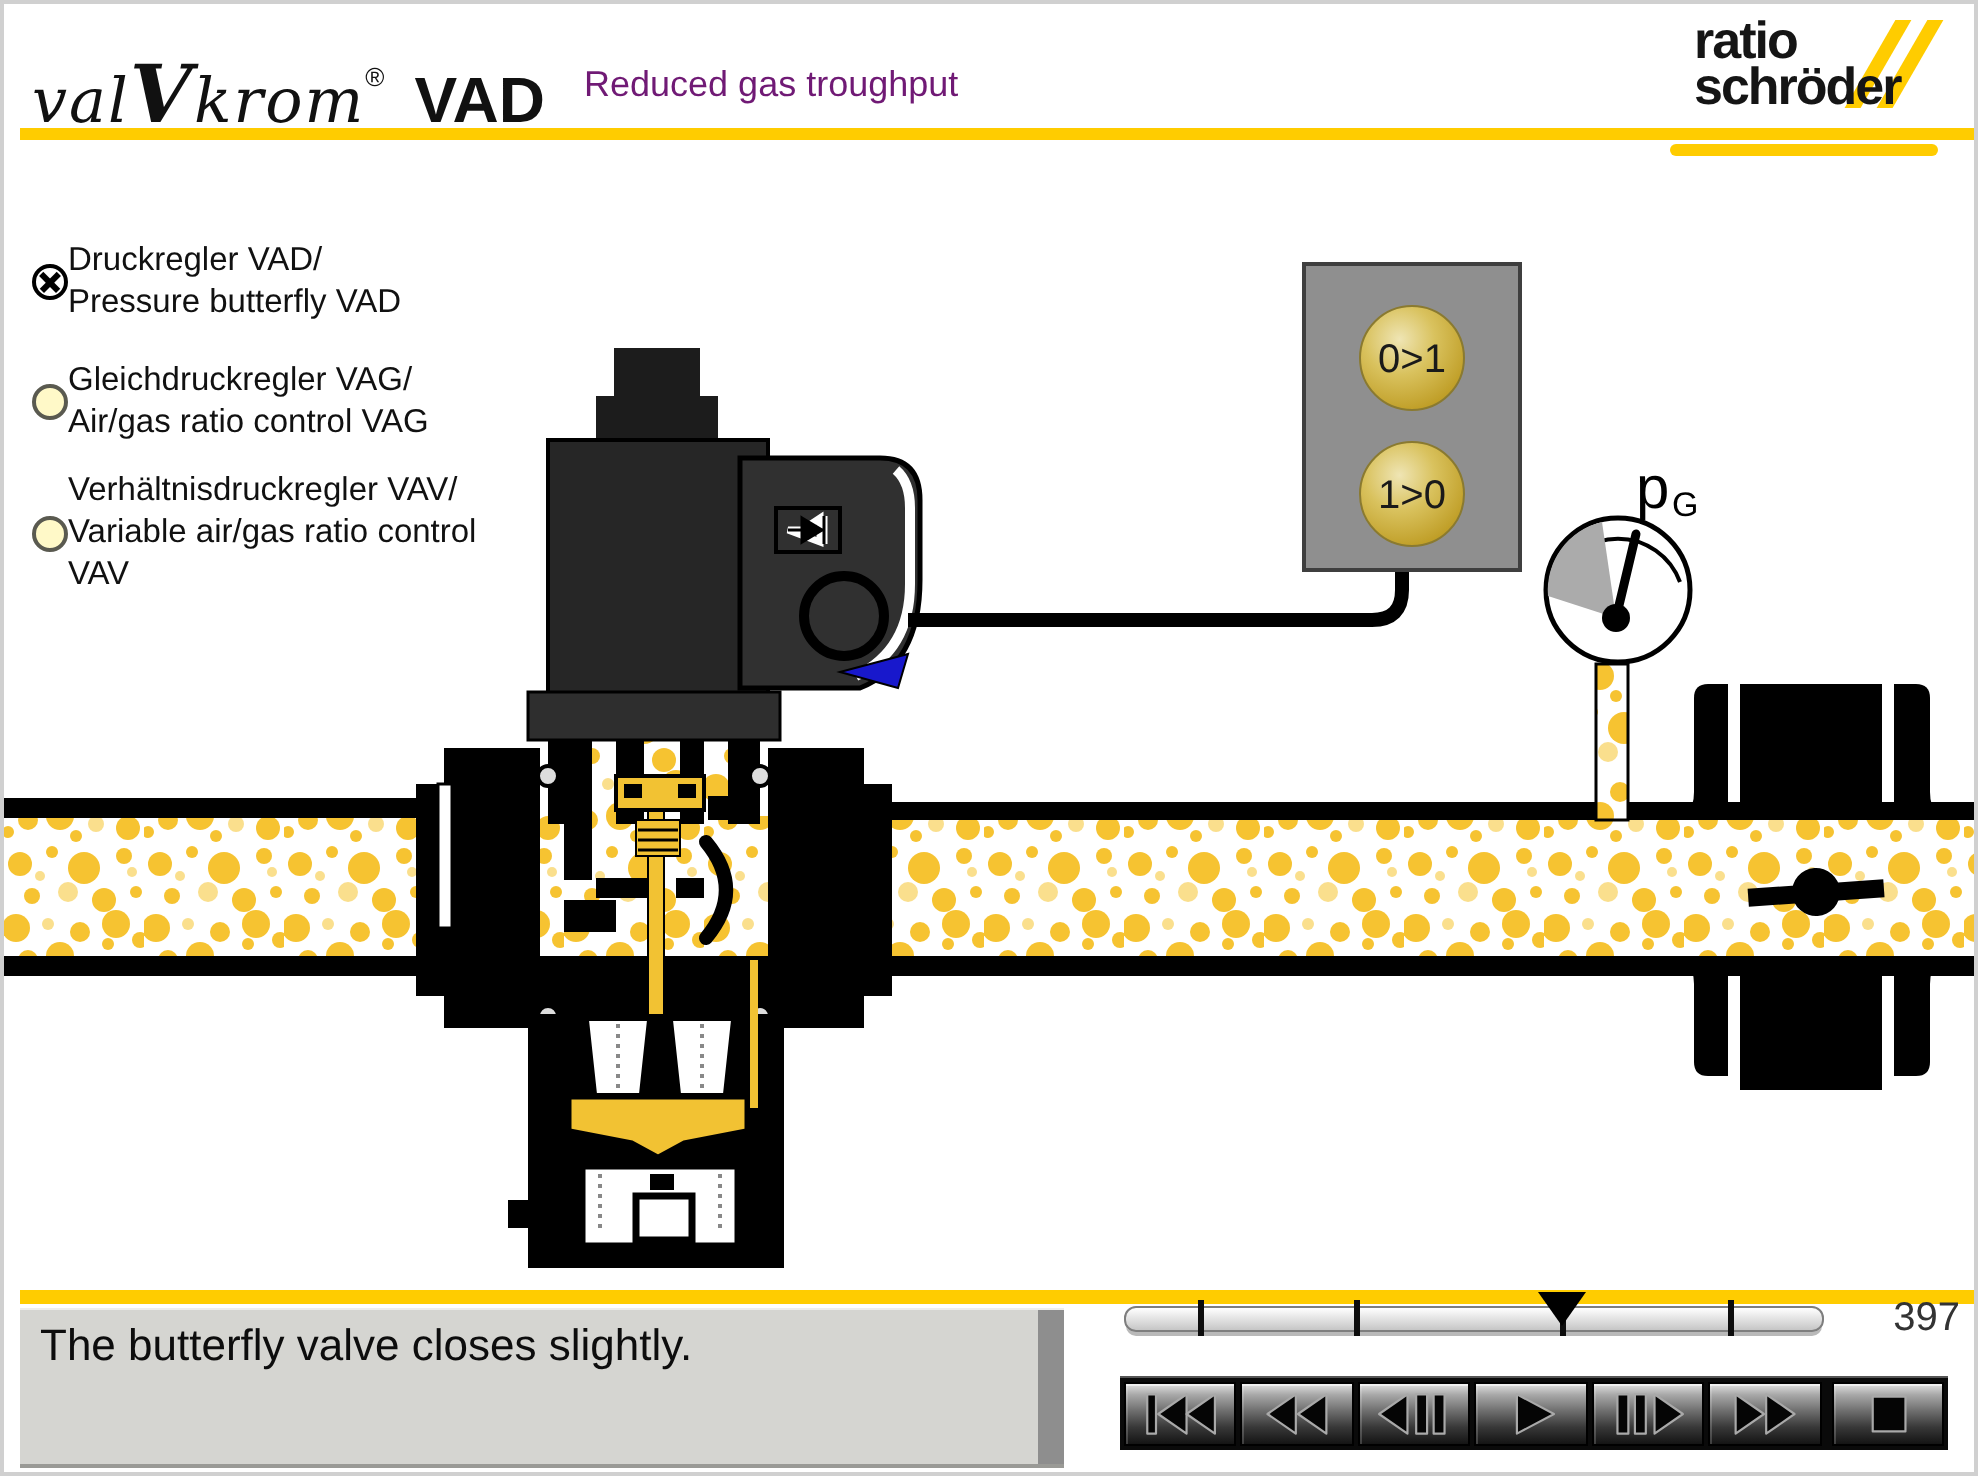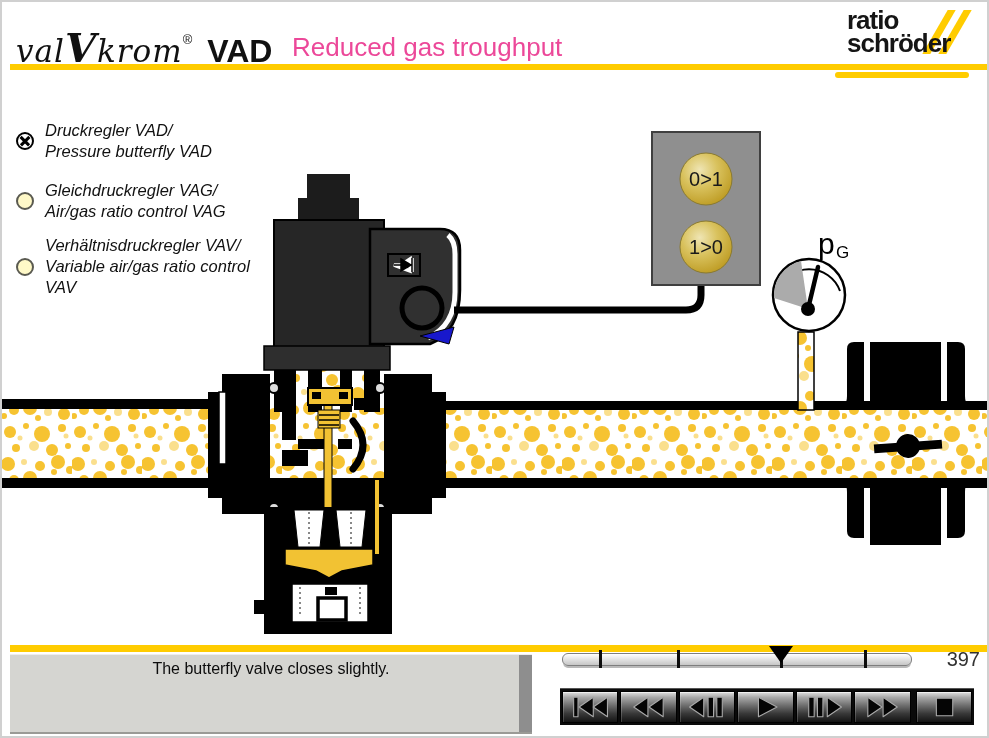--- a/index.html
+++ b/index.html
@@ -7,41 +7,41 @@
     position:relative;width:989px;height:738px;box-sizing:border-box;
     background:#fff;border:2px solid #d0d0d0;overflow:hidden;
     font-family:"Liberation Sans",sans-serif;color:#111;
   }
   
   .prod-logo{position:absolute;left:14px;top:22px;white-space:nowrap;}
   .prod-logo .script{font-family:"DejaVu Serif",serif;font-style:italic;font-size:31px;letter-spacing:1px;}
   .prod-logo .cap{font-size:40px;font-weight:bold;}
   .prod-logo .reg{font-size:13px;vertical-align:18px;font-family:"Liberation Sans",sans-serif;font-style:normal;}
   .prod-logo .model{font-family:"Liberation Sans",sans-serif;font-style:normal;font-weight:bold;font-size:32px;margin-left:14px;}
-  .page-title{position:absolute;left:290px;top:30px;font-size:26px;color:#ec4899;}
+  .page-title{position:absolute;left:290px;top:30px;font-size:18px;color:#701a75;}
   .hdr-line{position:absolute;left:8px;top:62px;width:977px;height:6px;background:#FFCC00;}
   .brand{position:absolute;left:845px;top:7px;width:126px;height:56px;}
   .brand .slash{position:absolute;width:8px;height:44px;background:#FFCC00;transform:skewX(-30deg);top:1px;z-index:0;}
   .brand .s1{left:88px;} .brand .s2{left:104px;}
   .brand .btxt{position:relative;z-index:1;font-weight:bold;font-size:26px;line-height:23px;letter-spacing:-1px;color:#151515;}
   .brand-underline{position:absolute;left:833px;top:70px;width:134px;height:6px;background:#FFCC00;border-radius:3px;}
   
-  .opt{position:absolute;left:14px;display:flex;align-items:center;gap:11px;font-style:italic;}
+  .opt{position:absolute;left:14px;display:flex;align-items:center;}
   .opt-text{font-size:16.5px;line-height:21px;max-width:240px;}
   .radio{width:14px;height:14px;border-radius:50%;flex:none;position:relative;}
   .radio.checked{background:#fff;border:2.5px solid #000;}
   .radio.checked i{position:absolute;left:50%;top:50%;width:12px;height:2.5px;background:#000;}
   .radio.checked .x1{transform:translate(-50%,-50%) rotate(45deg);}
   .radio.checked .x2{transform:translate(-50%,-50%) rotate(-45deg);}
   .radio.unchecked{background:#FFF9C8;border:2px solid #5a5a50;}
   
   .bot-line{position:absolute;left:8px;top:643px;width:977px;height:7px;background:#FFCC00;}
   .caption-box{position:absolute;left:8px;top:652px;width:522px;height:77px;background:#D5D5D1;
     border-top:1px solid #eee;border-bottom:2px solid #9a9a96;}
-  .caption-text{padding:5px 10px;font-size:16px;color:#0d0d0d;text-align:center;}
+  .caption-text{padding:5px 10px;font-size:22px;color:#0d0d0d;}
   .caption-scroll{position:absolute;right:0;top:0;width:13px;height:100%;background:#8E8E8E;}
   
   .track{position:absolute;left:560px;top:651px;width:348px;height:11px;border:1px solid #7e7e7e;border-radius:6px;
     background:linear-gradient(180deg,#ffffff 0%,#e8e8e8 40%,#c6c6c6 100%);box-shadow:0 3px 0 -1px #b9b9b9;}
   .tick{position:absolute;top:-4px;width:3px;height:18px;background:#0d0d0d;}
   .marker{position:absolute;top:-8px;width:0;height:0;border-left:12px solid transparent;border-right:12px solid transparent;border-top:17px solid #000;}
   .frame-no{position:absolute;left:928px;top:646px;width:50px;text-align:right;font-size:20px;color:#333;}
   
   .controls{position:absolute;left:558px;top:686px;width:414px;height:37px;display:flex;gap:2px;background:#0a0a0a;
     padding:2px;box-sizing:border-box;border-top:1px solid #555;}

